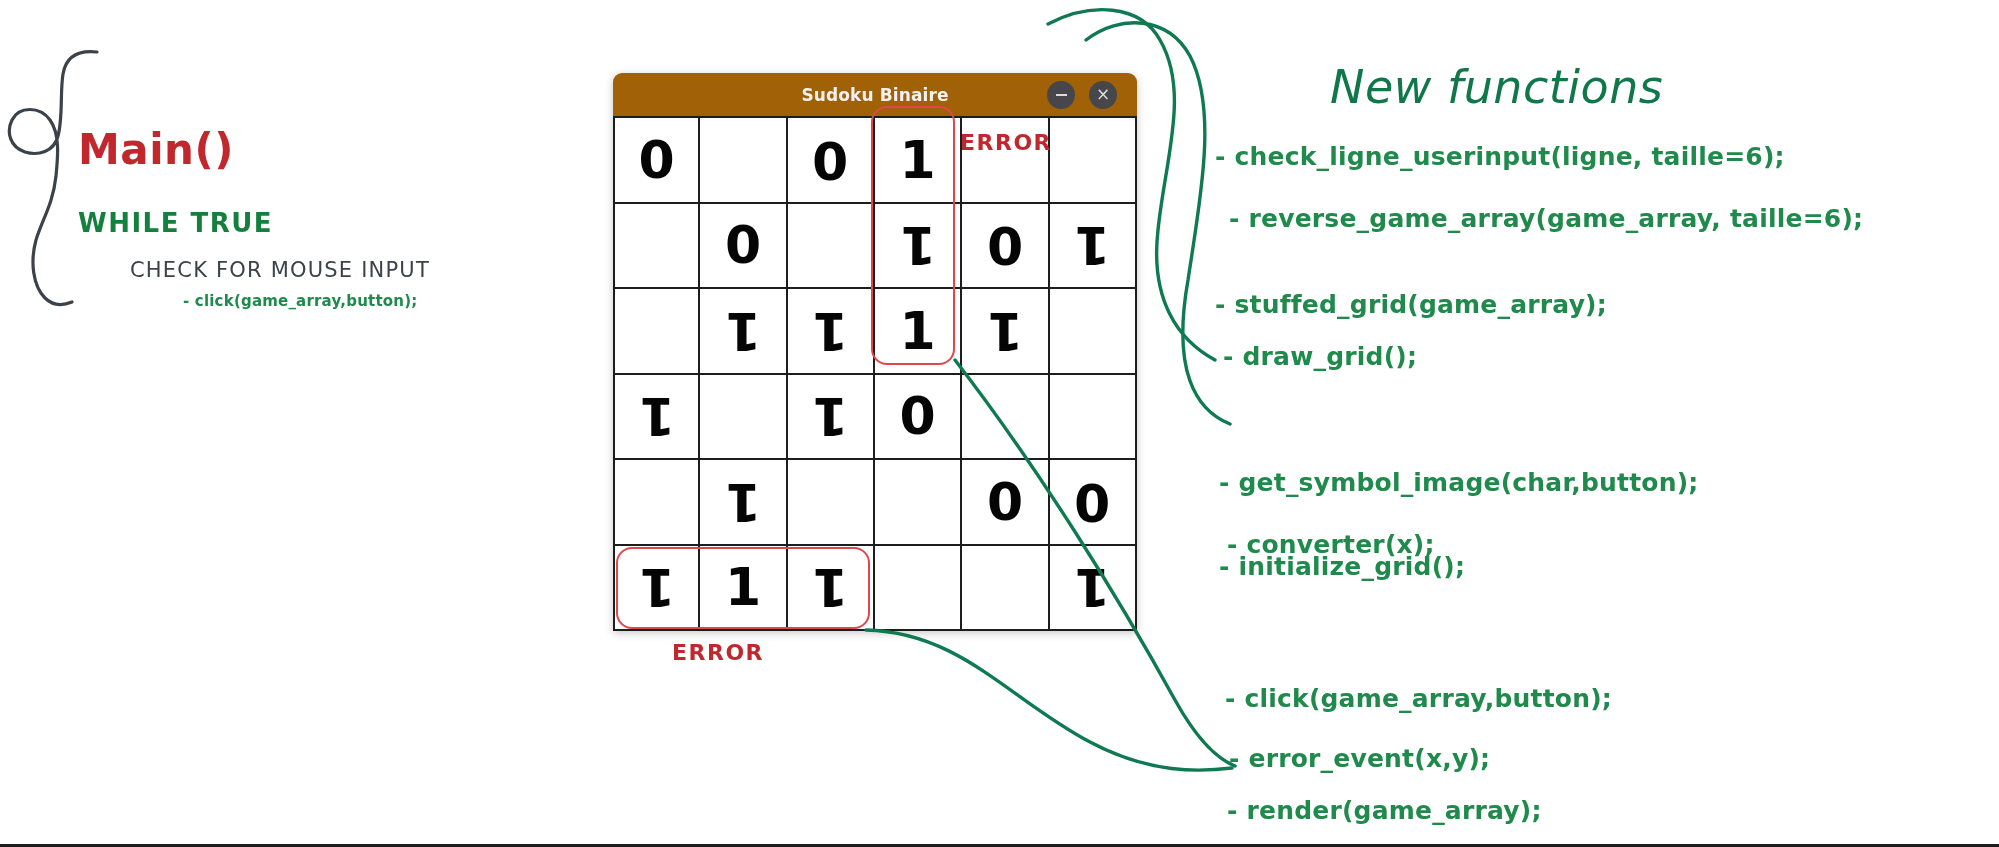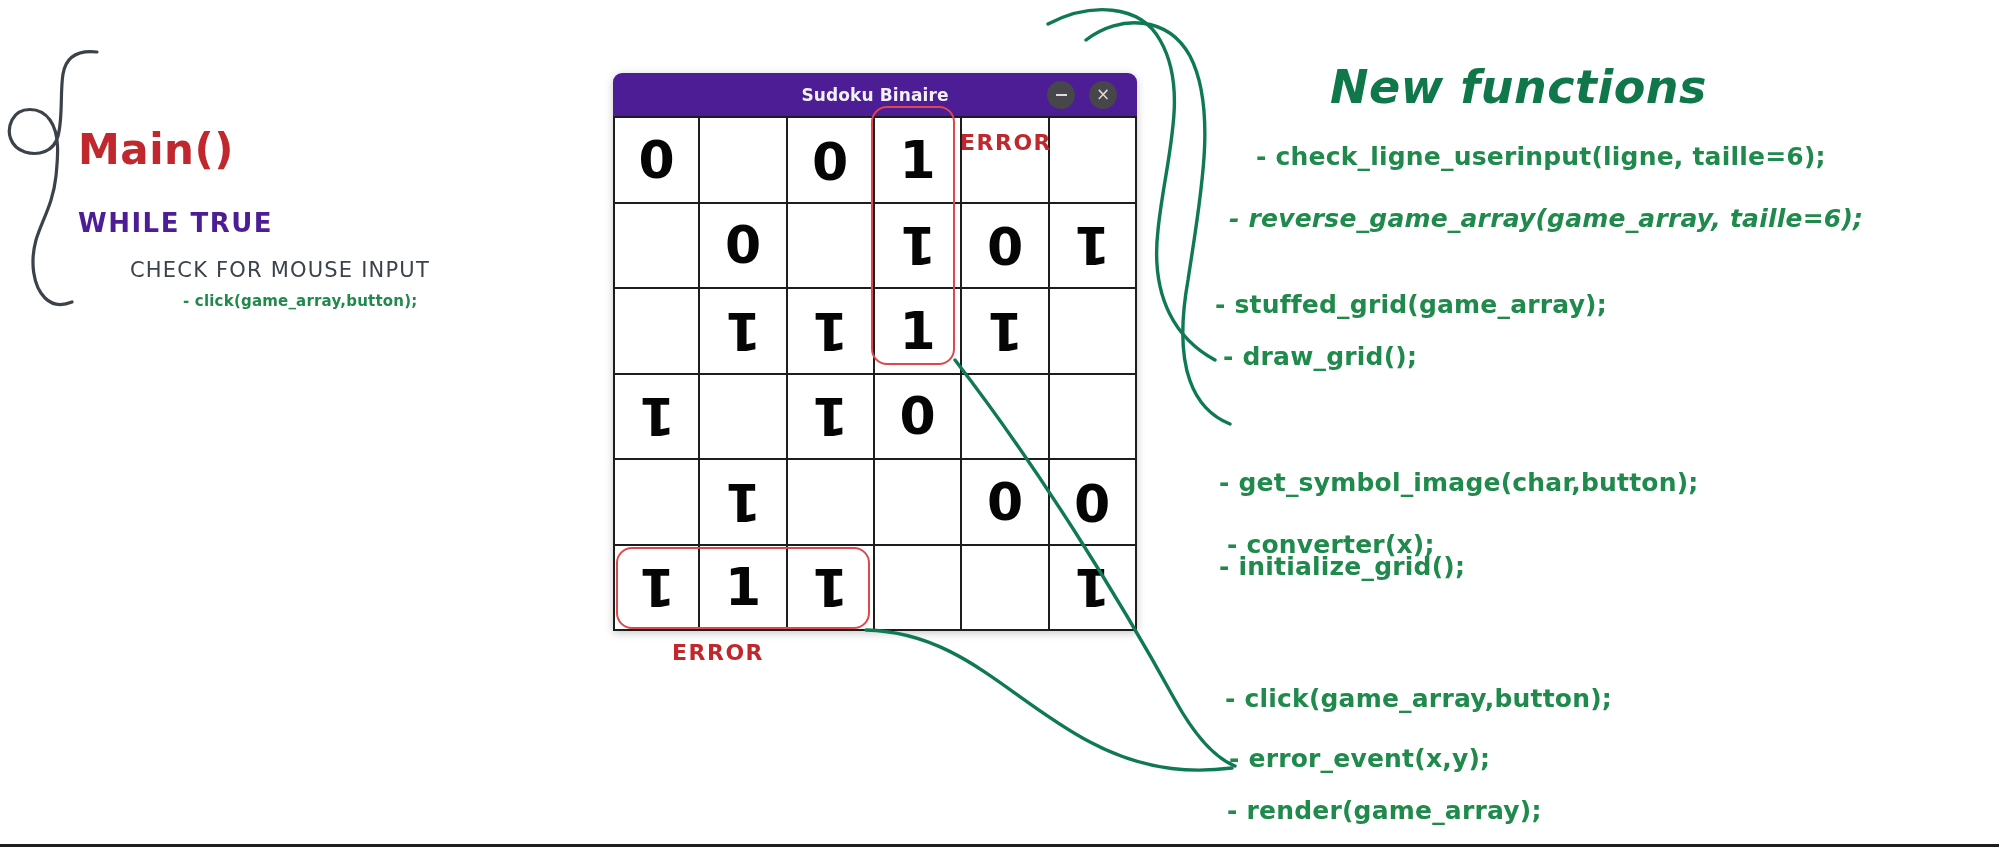--- a/index.html
+++ b/index.html
@@ -37,21 +37,21 @@
     font-weight: 700;
     color: #c0282d;
     letter-spacing: 0.5px;
   }
   #while-true {
     left: 78px;
     top: 168px;
     font-family: "DejaVu Sans", sans-serif;
     font-size: 26px;
     font-weight: 600;
-    color: #4c1d95;
+    color: #15803d;
     letter-spacing: 1.5px;
   }
   #check-mouse {
     left: 130px;
     top: 218px;
     font-family: "DejaVu Sans", sans-serif;
     font-size: 21px;
     font-weight: 500;
     color: #3b4249;
     letter-spacing: 1.2px;
@@ -73,21 +73,21 @@
     top: 73px;
     width: 524px;
     height: 558px;
     border-radius: 9px 9px 0 0;
     box-shadow: 0 2px 9px rgba(0,0,0,0.22);
     background: #ffffff;
   }
   #titlebar {
     position: relative;
     height: 43px;
-    background: #4c1d95;
+    background: #a16207;
     border-radius: 9px 9px 0 0;
     display: flex;
     align-items: center;
     justify-content: center;
   }
   #window-title {
     color: #f1f1f1;
     font-family: "DejaVu Sans", sans-serif;
     font-size: 17px;
     font-weight: 700;
@@ -188,21 +188,21 @@
     top: 40px;
     width: 784px;
     height: 807px;
   }
   #fn-title {
     position: absolute;
     left: 115px;
     top: 20px;
     font-family: "DejaVu Sans", sans-serif;
     font-size: 46px;
-    font-weight: 700;
+    font-weight: 400;
     font-style: italic;
     color: #10774a;
     letter-spacing: 0.5px;
     white-space: nowrap;
   }
   .fn-item {
     position: absolute;
     font-family: "DejaVu Sans", sans-serif;
     font-size: 25px;
     font-weight: 600;
@@ -357,22 +357,22 @@
     <path d="M955 360 C 1040 470, 1120 600, 1175 700
              C 1195 736, 1215 758, 1235 766"></path>
 
     <path d="M866 630 C 960 632, 1010 700, 1090 742
              C 1150 774, 1200 772, 1232 768"></path>
   </g>
 </svg>
 
 <div id="fn-panel">
   <div id="fn-title">New functions</div>
-<div class="fn-item" style="top: 102px; left: 0px; margin-left: 41px;">- check_ligne_userinput(ligne, taille=6);</div>
-    <div class="fn-item" style="top: 164px; left: 14px; font-style: italic;">- reverse_game_array(game_array, taille=6);</div>
+<div class="fn-item" style="top: 102px; left: 0px;">- check_ligne_userinput(ligne, taille=6);</div>
+    <div class="fn-item" style="top: 164px; left: 14px;">- reverse_game_array(game_array, taille=6);</div>
     <div class="fn-item" style="top: 250px; left: 0px;">- stuffed_grid(game_array);</div>
     <div class="fn-item" style="top: 302px; left: 8px;">- draw_grid();</div>
     <div class="fn-item" style="top: 428px; left: 4px;">- get_symbol_image(char,button);</div>
     <div class="fn-item" style="top: 490px; left: 12px;">- converter(x);</div>
     <div class="fn-item" style="top: 512px; left: 4px;">- initialize_grid();</div>
     <div class="fn-item" style="top: 644px; left: 10px;">- click(game_array,button);</div>
     <div class="fn-item" style="top: 704px; left: 14px;">- error_event(x,y);</div>
     <div class="fn-item" style="top: 756px; left: 12px;">- render(game_array);</div>
   </div>
 

